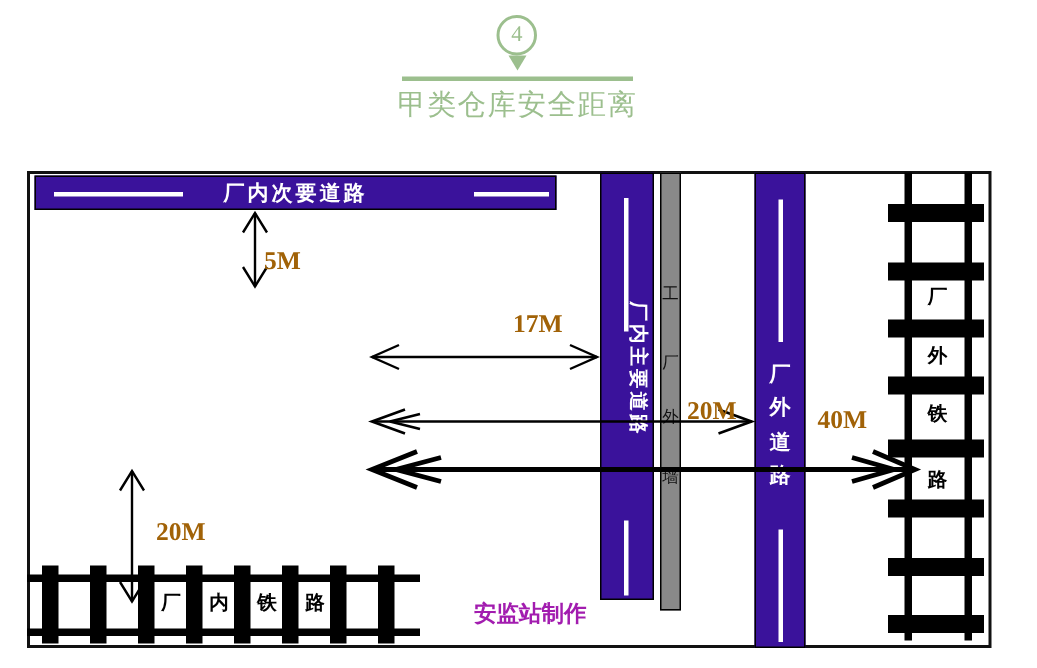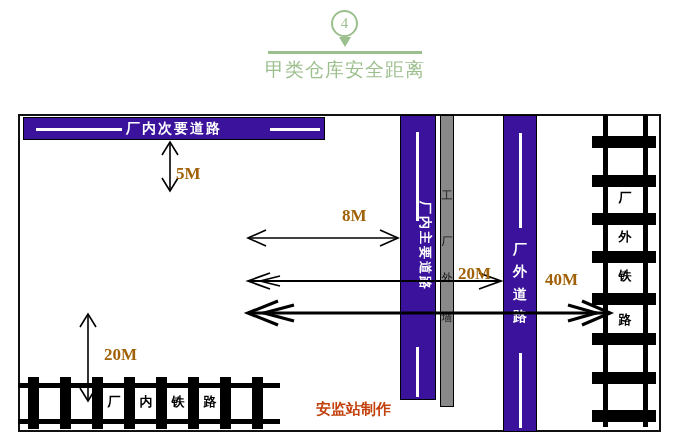--- a/index.html
+++ b/index.html
@@ -23,21 +23,21 @@
     border-right:6px solid transparent;border-top:10px solid var(--accent);z-index:2;}
   .title-rule{left:268px;top:51px;width:154px;height:3px;background:var(--accent);}
   .page-title{left:195px;top:57px;width:300px;text-align:center;color:var(--accent);
     font-size:19px;letter-spacing:1px;}
 
   
   .frame{left:18px;top:114px;width:643px;height:318px;border:2px solid var(--ink);
     background:#fff;box-sizing:border-box;}
 
   
-  .sec-road{left:23px;top:117px;width:302px;height:23px;background:var(--road);
+  .sec-road{left:23px;top:117px;width:348px;height:23px;background:var(--road);
     border:1px solid #000;box-sizing:border-box;display:flex;align-items:center;
     justify-content:center;z-index:2;}
   .sec-road-label{color:#fff;font-size:14px;font-weight:bold;letter-spacing:2px;}
   .dash{position:absolute;height:2.5px;background:#fff;top:10px;}
   .dash-l{left:12px;width:86px;}
   .dash-r{right:4px;width:50px;}
 
   
   .warehouse{left:62px;top:193px;width:183px;height:119px;background:var(--wh-fill);
     border:2px solid #000;box-sizing:border-box;display:flex;align-items:center;
@@ -63,21 +63,21 @@
   .rail{background:#000;z-index:2;}
   .rrail{width:4.5px;height:312px;top:115px;}
   .sleeper-v{width:64px;height:12px;left:592px;background:#000;z-index:2;}
   .rw-char{left:613px;width:24px;text-align:center;font-size:13px;font-weight:bold;color:#000;z-index:3;}
   .hrail{height:4.5px;width:262px;left:18px;}
   .sleeper-h{width:11px;height:52px;top:377px;background:#000;z-index:2;}
   .iw-char{top:393px;width:16px;text-align:center;font-size:13px;font-weight:bold;color:#000;z-index:3;}
 
   
   .dist{font:bold 17px "Liberation Serif",serif;color:#a16207;z-index:5;}
-  .credit{left:316px;top:400px;font-size:15px;font-weight:bold;color:#c2410c;z-index:3;}
+  .credit{left:316px;top:400px;font-size:15px;font-weight:bold;color:#a21caf;z-index:3;}
 
   .arrows{left:0;top:0;width:691px;height:445px;z-index:4;pointer-events:none;}
 </style>
 </head>
 <body>
 
 <div class="page">
 
   <div class="abs pin-circle">
     <span>4</span>
@@ -141,21 +141,21 @@
   <div class="abs sleeper-h" style="left:156px;"></div>
   <div class="abs sleeper-h" style="left:188px;"></div>
   <div class="abs sleeper-h" style="left:220px;"></div>
   <div class="abs sleeper-h" style="left:252px;"></div>
   <span class="abs iw-char" style="left:106px;">厂</span>
   <span class="abs iw-char" style="left:138px;">内</span>
   <span class="abs iw-char" style="left:170px;">铁</span>
   <span class="abs iw-char" style="left:202px;">路</span>
 
   <span class="abs dist" style="left:176px;top:164px;">5M</span>
-  <span class="abs dist" style="left:342px;top:206px;">8M</span>
+  <span class="abs dist" style="left:342px;top:206px;">17M</span>
   <span class="abs dist" style="left:458px;top:250px;margin-top:14px;">20M</span>
   <span class="abs dist" style="left:545px;top:270px;">40M</span>
   <span class="abs dist" style="left:104px;top:345px;">20M</span>
 
   <span class="abs credit">安监站制作</span>
 
   <svg class="abs arrows" viewBox="0 0 691 445" xmlns="http://www.w3.org/2000/svg" fill="none" stroke="#000">
 
     <g stroke-width="1.6">
       <line x1="170" y1="142" x2="170" y2="191"></line>

